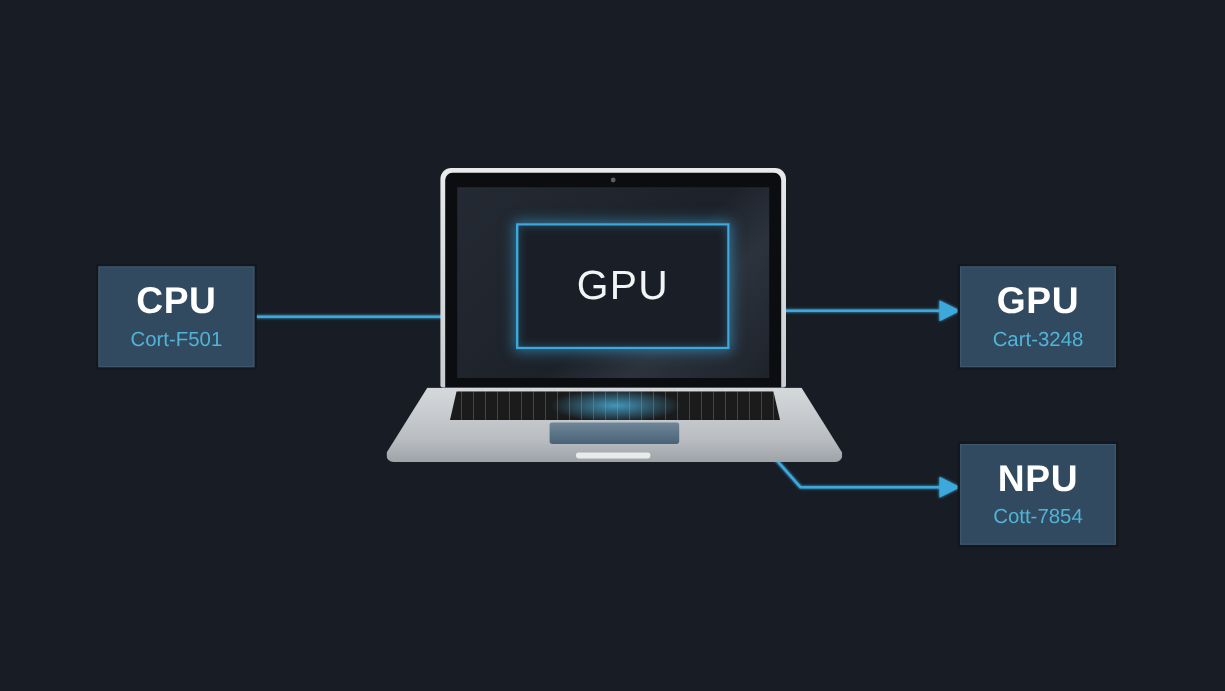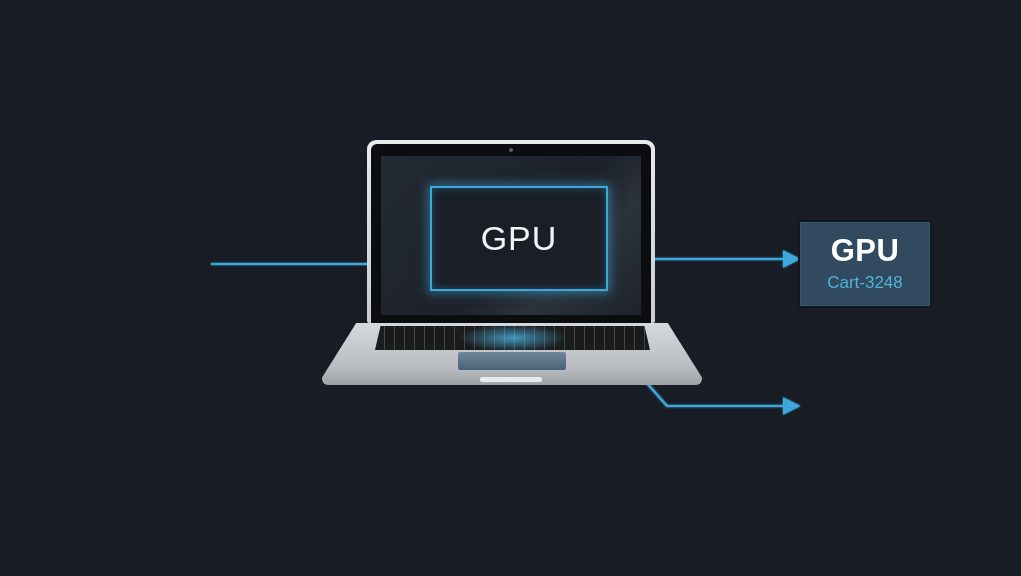--- a/index.html
+++ b/index.html
@@ -101,26 +101,34 @@
       </filter>
     </defs>
     <g stroke="#3da8dc" stroke-width="2.2" fill="none" filter="url(#glow)">
       <path d="M211,264 L368,264 L408,236" marker-end="url(#ah)"></path>
       <path d="M628,259 L796,259" marker-end="url(#ah)"></path>
       <path d="M630,364 L667,406 L796,406" marker-end="url(#ah)"></path>
     </g>
     <circle cx="630" cy="364" r="3" fill="#5cc6ee"></circle>
   </svg>
 
+  <div class="chip" style="left:82px; top:222px; width:128px; height:82px;">
+    <div class="title">CPU</div>
+    <div class="sub">Cort-F501</div>
+  </div>
 
   <div class="chip" style="left:800px; top:222px; width:128px; height:82px;">
     <div class="title">GPU</div>
     <div class="sub">Cart-3248</div>
   </div>
 
+  <div class="chip" style="left:800px; top:370px; width:128px; height:82px;">
+    <div class="title">NPU</div>
+    <div class="sub">Cott-7854</div>
+  </div>
 
   <div class="lid">
     <div class="bezel">
       <div class="camera"></div>
       <div class="screen">
         <div class="gpu-window">
           <span>GPU</span>
         </div>
       </div>
     </div>

